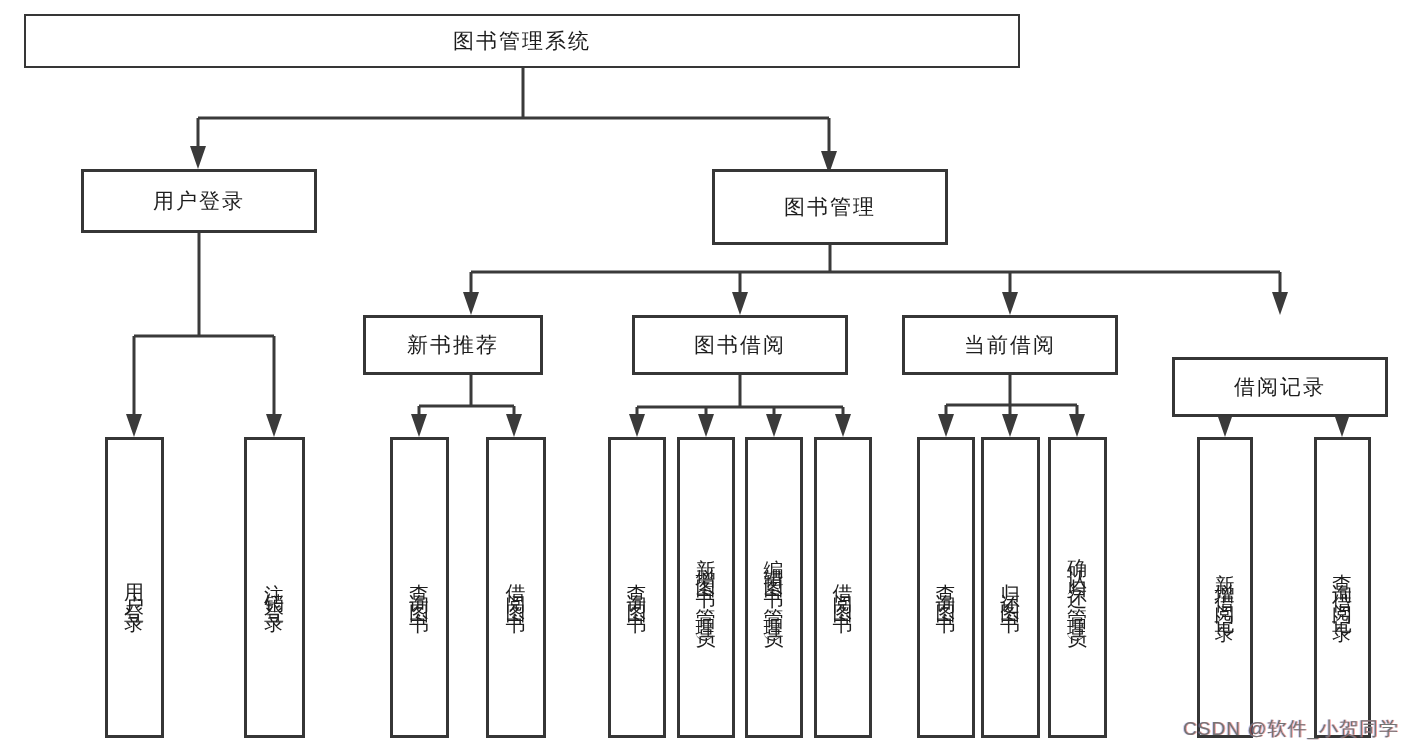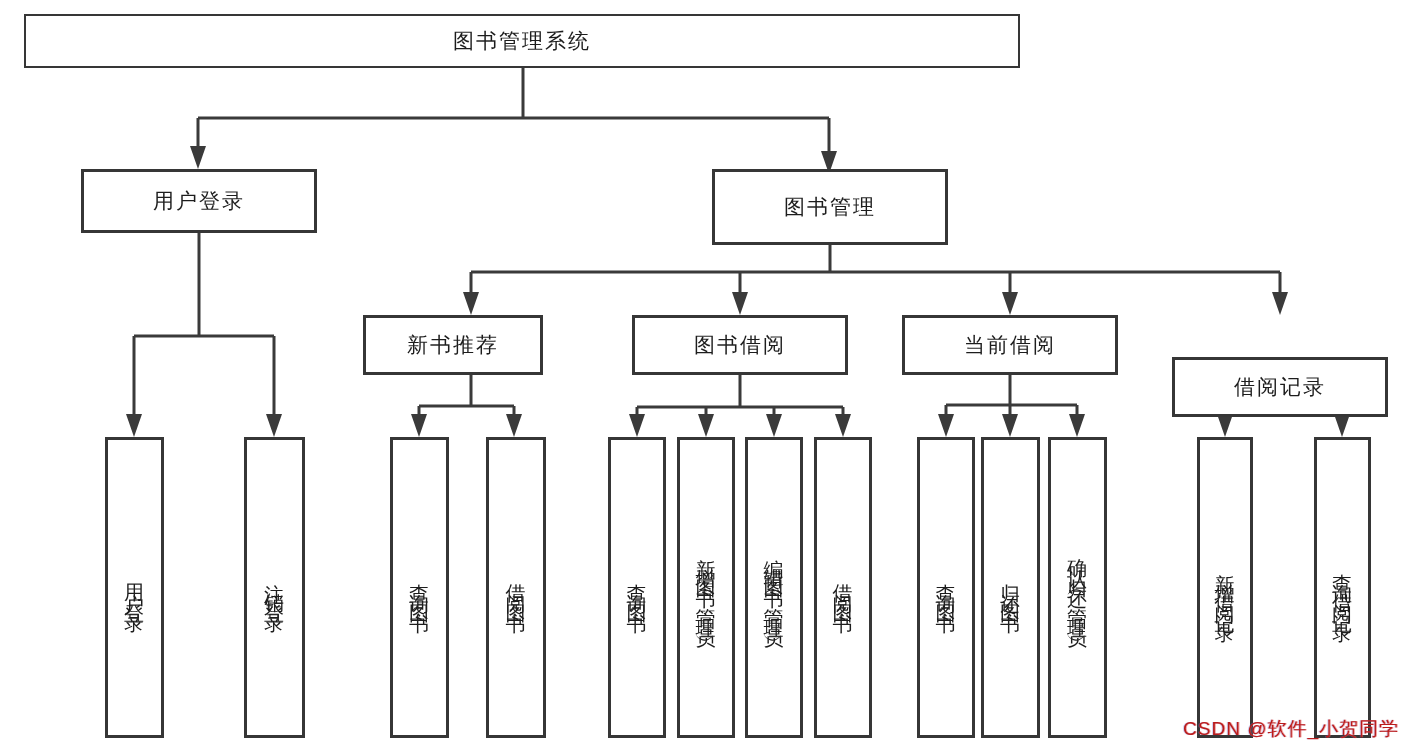--- a/index.html
+++ b/index.html
@@ -25,21 +25,21 @@
     writing-mode:vertical-rl;
     text-orientation:mixed;
     font-size:20px;
     letter-spacing:10px;
     color:#1d1d1d;
     line-height:1;
   }
   .watermark{
     position:absolute;right:6px;bottom:5px;
     font-size:19px;letter-spacing:1px;
-    color:#b91c1c;
+    color:#737373;
     text-shadow:1px 0 rgba(230,90,90,.55), -1px 0 rgba(120,120,220,.35);
     white-space:nowrap;
   }
 </style>
 </head>
 <body>
 
 <div class="canvas">
 
   <svg class="connectors" viewBox="0 0 1405 747">

